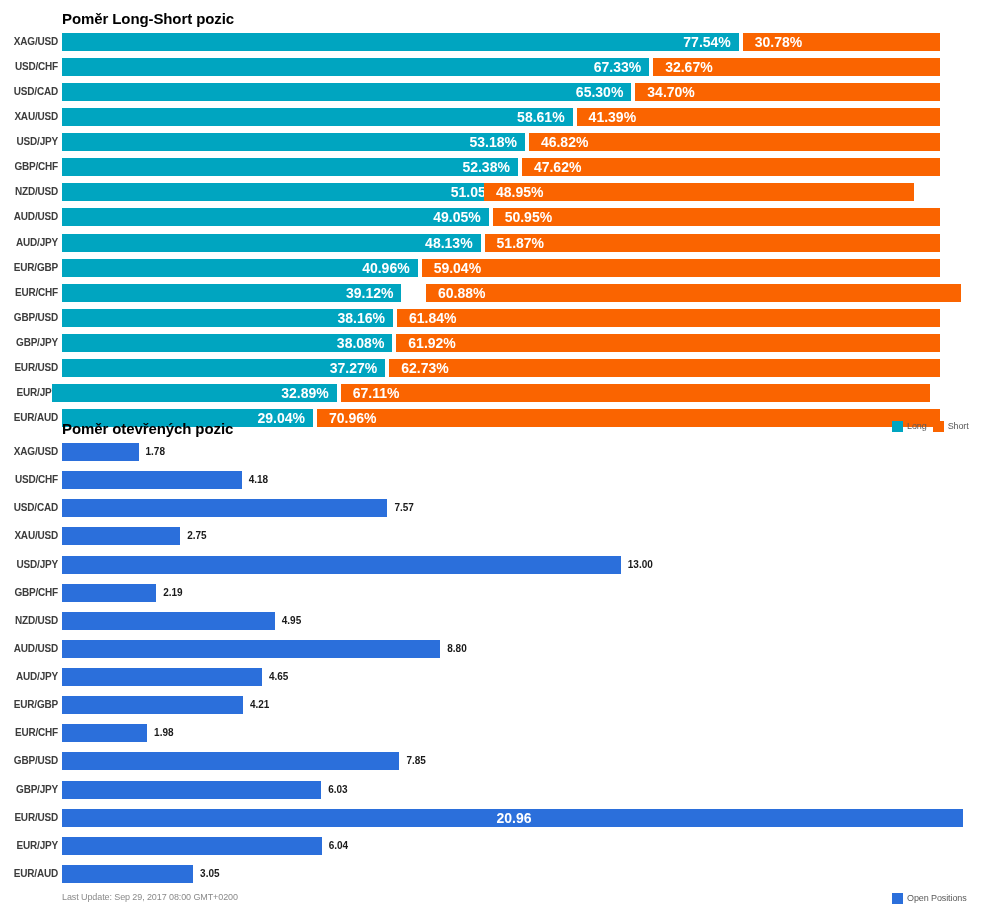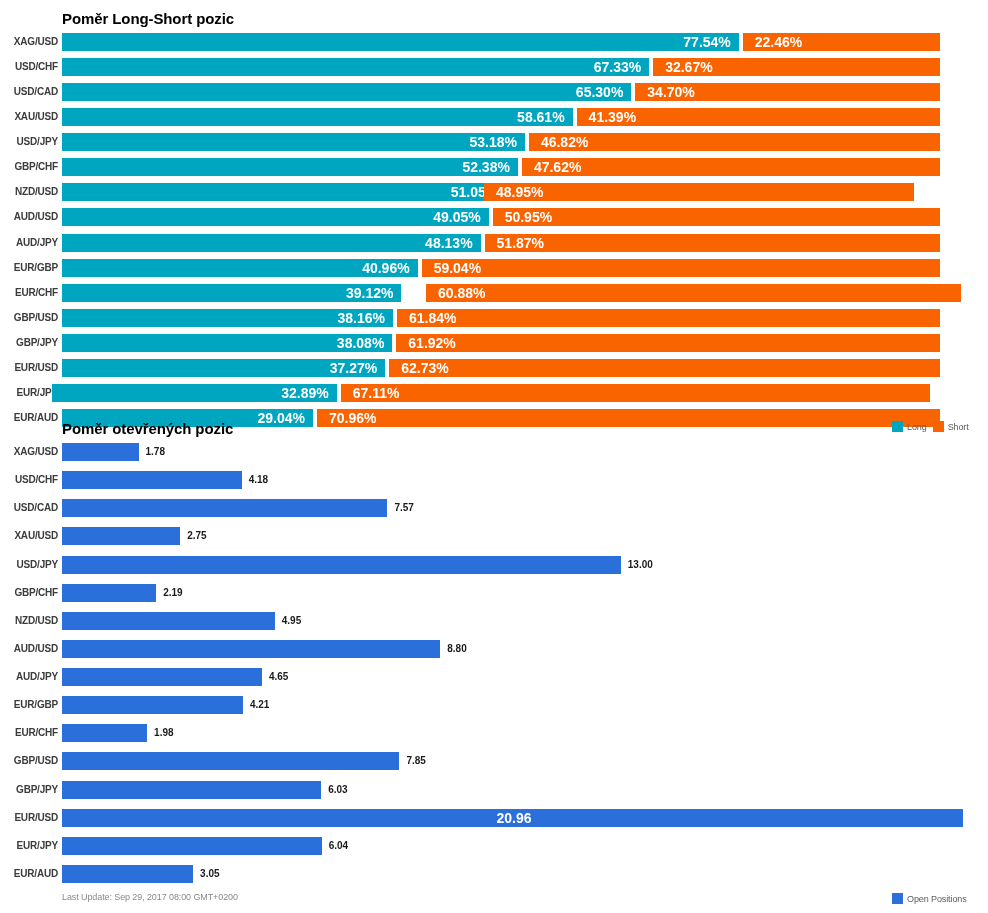--- a/index.html
+++ b/index.html
@@ -31,21 +31,21 @@
     font-size:14px;font-weight:bold;color:#ffffff;white-space:nowrap;
   }
   .val-right{right:8px;}
   .val-left{left:12px;}
   .val-outside{
     position:absolute;top:0;height:18px;line-height:18px;
     font-size:10px;font-weight:bold;color:#1a1a1a;white-space:nowrap;
   }
   
   .legend{position:absolute;display:flex;align-items:center;gap:6px;}
-  .legend-item{display:flex;align-items:center;gap:4px;}
+  .legend-item{display:flex;gap:4px;}
   .legend-swatch{width:11px;height:11px;display:inline-block;}
   .legend-text{font-size:9px;color:#5a5a5a;white-space:nowrap;letter-spacing:-0.1px;}
   
   .last-update{
     position:absolute;font-size:9px;color:#8a8a8a;white-space:nowrap;
     letter-spacing:-0.1px;
   }
 </style>
 </head>
 <body>
@@ -53,21 +53,21 @@
 <div class="chart-block" id="chart1-block">
   <div class="chart-title" id="chart1-title" style="left:62px;top:10px;">Poměr Long-Short pozic</div>
   <div id="chart1-rows">
       <div class="row" style="top: 33px;">
         <div class="cat-label" style="left: 2px;">XAG/USD</div>
         <div class="track" style="left: 62px; width: 878px;">
           <div class="seg seg-long" style="left: 0px; width: 676.801px;">
             <span class="seg-val val-right">77.54%</span>
           </div>
           <div class="seg seg-short" style="left: 680.801px; width: 197.199px;">
-            <span class="seg-val val-left">22.46%</span>
+            <span class="seg-val val-left">30.78%</span>
           </div>
         </div>
       </div>
       <div class="row" style="top: 58px;">
         <div class="cat-label" style="left: 2px;">USD/CHF</div>
         <div class="track" style="left: 62px; width: 878px;">
           <div class="seg seg-long" style="left: 0px; width: 587.157px;">
             <span class="seg-val val-right">67.33%</span>
           </div>
           <div class="seg seg-short" style="left: 591.157px; width: 286.843px;">

